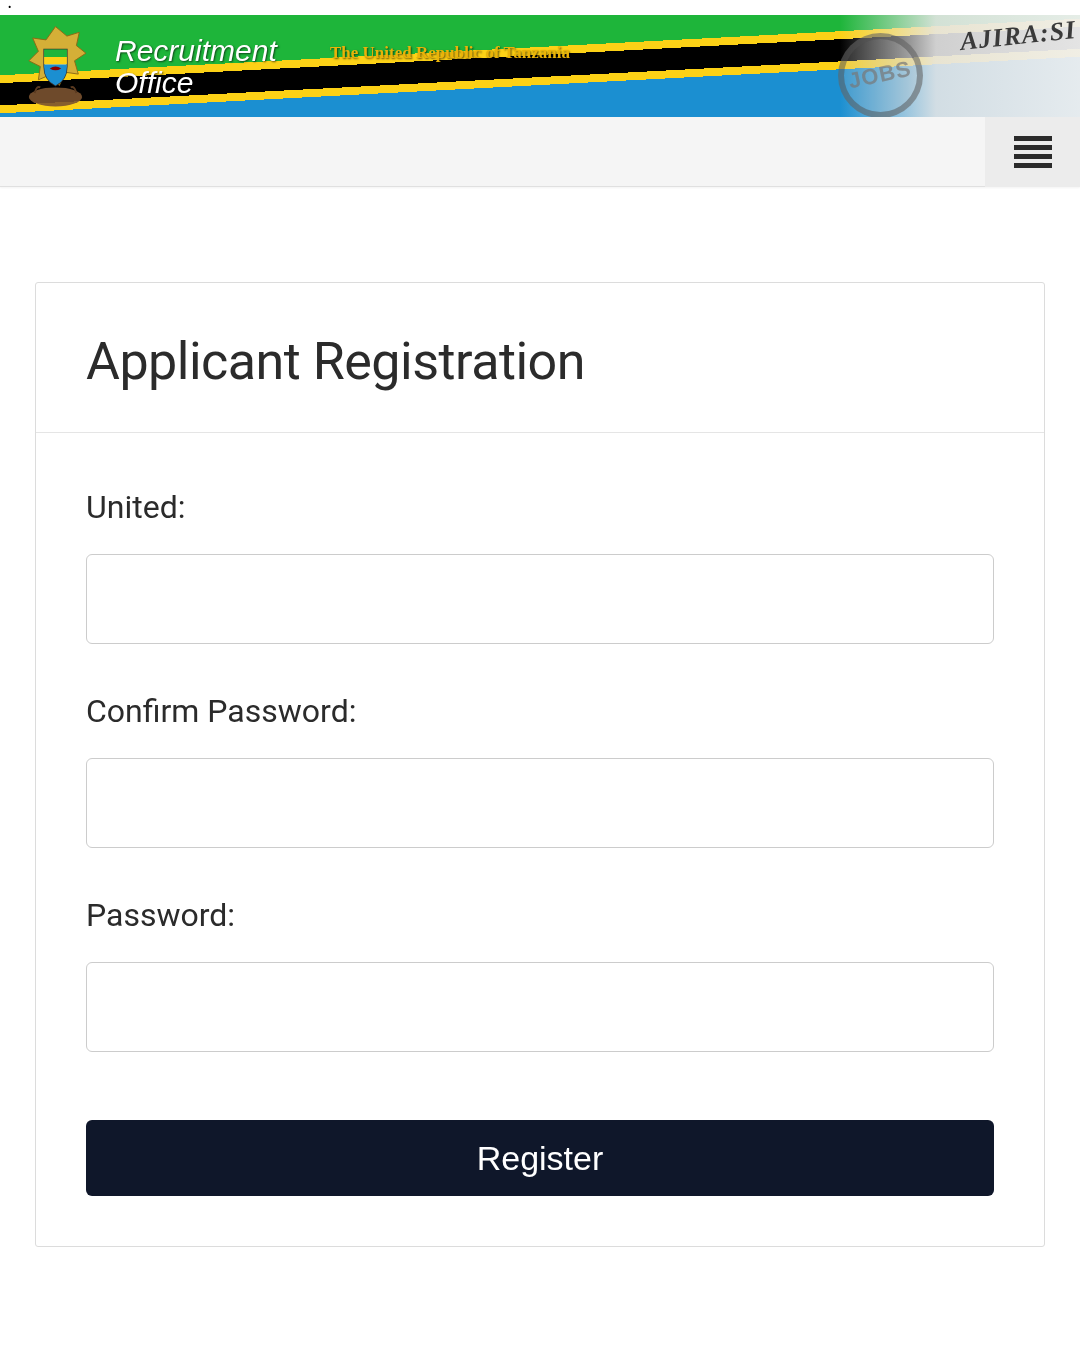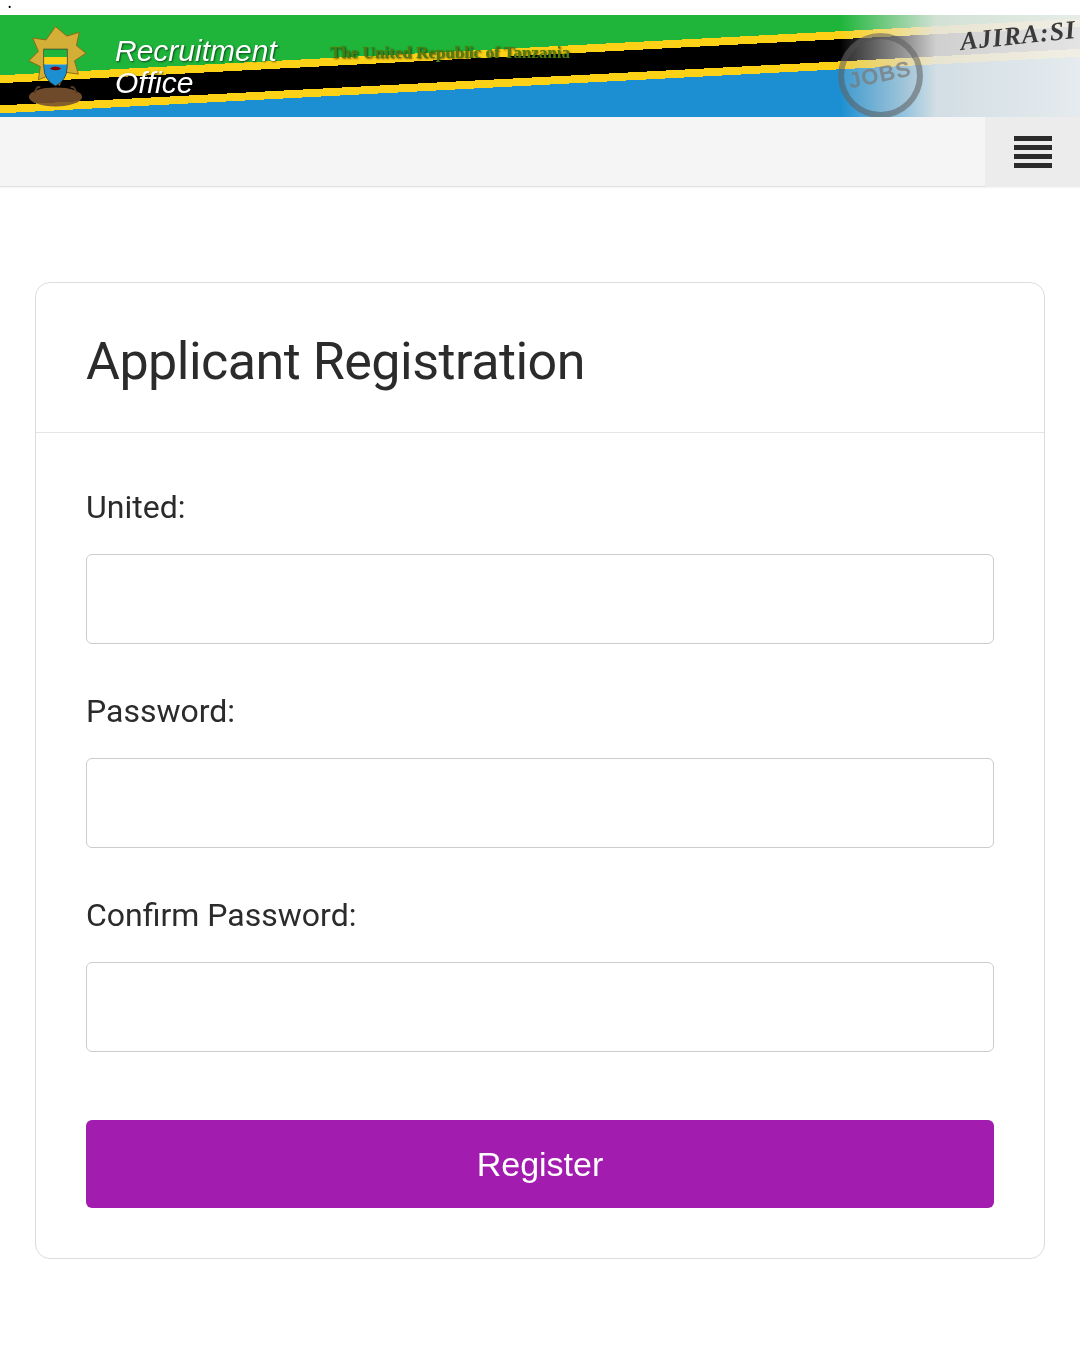--- a/index.html
+++ b/index.html
@@ -110,21 +110,21 @@
       font-family: Liberation Sans, sans-serif;
       font-style: italic;
       font-size: 30px;
       line-height: 1.05;
       text-shadow: 1px 1px 2px rgba(0,0,0,0.6);
     }
     .banner-text-block {
       position: absolute;
       left: 330px;
       top: 28px;
-      color: #4d7c0f;
+      color: #eab308;
       font-family: Georgia, 'Times New Roman', serif;
     }
     .banner-line1 {
       font-size: 17px;
       font-weight: bold;
       text-shadow: 1px 1px 2px rgba(0,0,0,0.6);
       margin-bottom: 4px;
     }
     .banner-line2 {
       font-size: 22px;
@@ -158,21 +158,21 @@
     }
     .hamburger svg {
       width: 38px;
       height: 32px;
     }
     .content-area {
       padding: 95px 35px 40px 35px;
     }
     .card {
       border: 1px solid #dcdcdc;
-      border-radius: 15px;
+      border-radius: 3px;
       background: #ffffff;
     }
     .card-header {
       padding: 48px 50px 40px 50px;
       border-bottom: 1px solid #e5e5e5;
     }
     .card-title {
       font-size: 52px;
       font-weight: 400;
       color: #2b2b2b;
@@ -195,22 +195,22 @@
       width: 100%;
       height: 90px;
       border: 1px solid #cccccc;
       border-radius: 6px;
       font-size: 28px;
       padding: 0 20px;
       background: #ffffff;
     }
     .register-btn {
       width: 100%;
-      height: 88px;
-      background: #a21caf;
+      height: 76px;
+      background: #0f172a;
       border: none;
       border-radius: 6px;
       color: #ffffff;
       font-size: 34px;
       font-weight: 400;
       cursor: pointer;
       margin-top: 20px;
     }
   </style>
 </head>
@@ -271,26 +271,26 @@
       <h1 class="card-title">Applicant Registration</h1>
     </div>
     <div class="card-body">
 
       <div class="form-group">
         <label class="form-label">United:</label>
         <input type="email" class="form-input" value="" style="">
       </div>
 
       <div class="form-group">
+        <label class="form-label">Confirm Password:</label>
+        <input type="password" class="form-input" value="" style="">
+      </div>
+
+      <div class="form-group">
         <label class="form-label">Password:</label>
         <input type="password" class="form-input" value="" style="">
       </div>
 
-      <div class="form-group">
-        <label class="form-label">Confirm Password:</label>
-        <input type="password" class="form-input" value="" style="">
-      </div>
-
       <button class="register-btn">Register</button>
 
     </div>
   </div>
 </div>
 
 </body></html>

